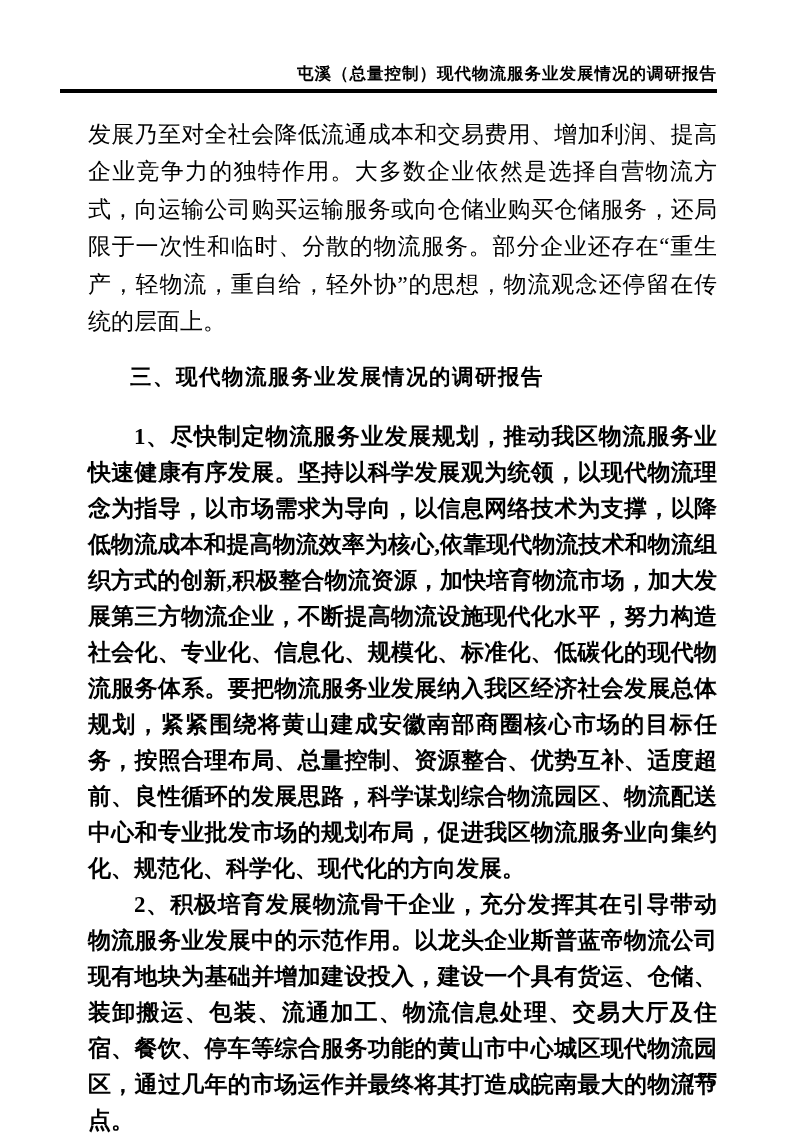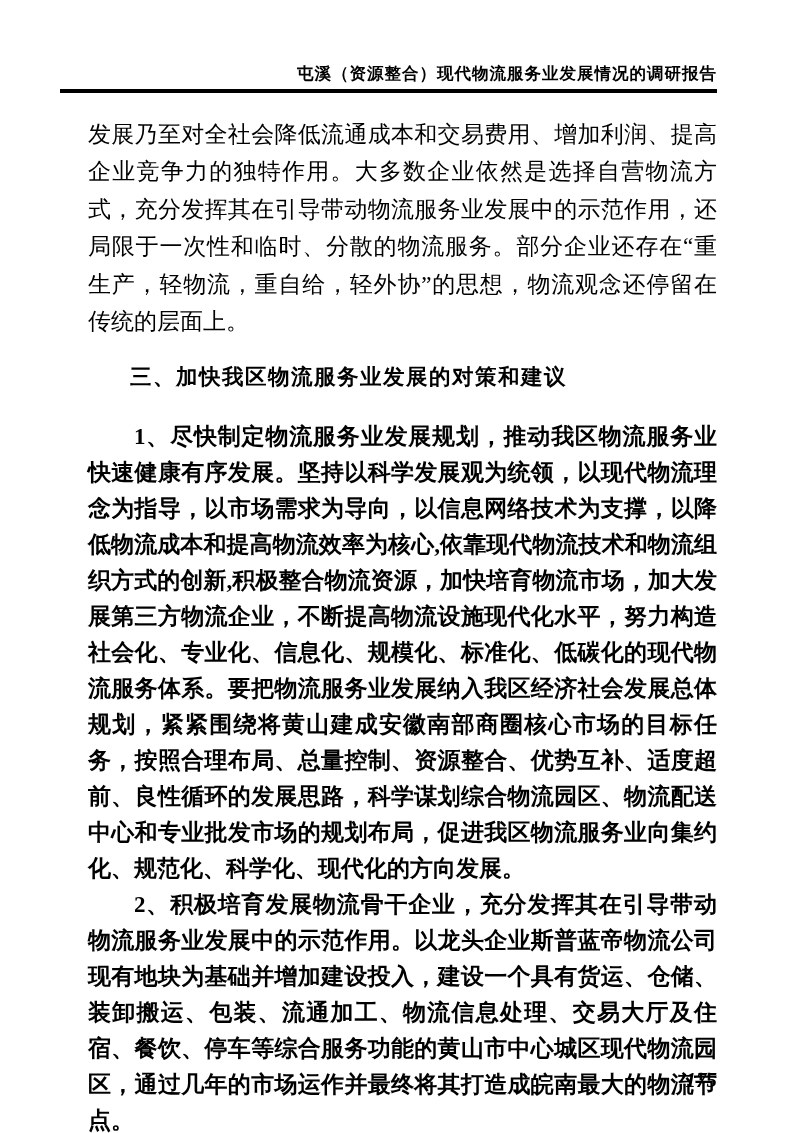--- a/index.html
+++ b/index.html
@@ -78,28 +78,28 @@
     font-family: "Liberation Serif", "DejaVu Serif", serif;
     margin-top: 28px;
   }
 </style>
 </head>
 <body>
 
 <div class="page">
 
   <div class="header">
-    <span class="header-title">屯溪（资源整合）现代物流服务业发展情况的调研报告</span>
+    <span class="header-title">屯溪（总量控制）现代物流服务业发展情况的调研报告</span>
   </div>
 
   <div class="body-col">
 
-    <p class="para intro">发展乃至对全社会降低流通成本和交易费用、增加利润、提高企业竞争力的独特作用。大多数企业依然是选择自营物流方式，充分发挥其在引导带动物流服务业发展中的示范作用，还局限于一次性和临时、分散的物流服务。部分企业还存在“重生产，轻物流，重自给，轻外协”的思想，物流观念还停留在传统的层面上。</p>
+    <p class="para intro">发展乃至对全社会降低流通成本和交易费用、增加利润、提高企业竞争力的独特作用。大多数企业依然是选择自营物流方式，向运输公司购买运输服务或向仓储业购买仓储服务，还局限于一次性和临时、分散的物流服务。部分企业还存在“重生产，轻物流，重自给，轻外协”的思想，物流观念还停留在传统的层面上。</p>
 
-    <h2 class="section-heading">三、加快我区物流服务业发展的对策和建议</h2>
+    <h2 class="section-heading">三、现代物流服务业发展情况的调研报告</h2>
 
     <p class="para numbered">1、尽快制定物流服务业发展规划，推动我区物流服务业快速健康有序发展。坚持以科学发展观为统领，以现代物流理念为指导，以市场需求为导向，以信息网络技术为支撑，以降低物流成本和提高物流效率为核心,依靠现代物流技术和物流组织方式的创新,积极整合物流资源，加快培育物流市场，加大发展第三方物流企业，不断提高物流设施现代化水平，努力构造社会化、专业化、信息化、规模化、标准化、低碳化的现代物流服务体系。要把物流服务业发展纳入我区经济社会发展总体规划，紧紧围绕将黄山建成安徽南部商圈核心市场的目标任务，按照合理布局、总量控制、资源整合、优势互补、适度超前、良性循环的发展思路，科学谋划综合物流园区、物流配送中心和专业批发市场的规划布局，促进我区物流服务业向集约化、规范化、科学化、现代化的方向发展。</p>
 
     <p class="para numbered">2、积极培育发展物流骨干企业，充分发挥其在引导带动物流服务业发展中的示范作用。以龙头企业斯普蓝帝物流公司现有地块为基础并增加建设投入，建设一个具有货运、仓储、装卸搬运、包装、流通加工、物流信息处理、交易大厅及住宿、餐饮、停车等综合服务功能的黄山市中心城区现代物流园区，通过几年的市场运作并最终将其打造成皖南最大的物流节点。</p>
 
   </div>
 
   <div class="footer">
     <span>175</span>
   </div>

